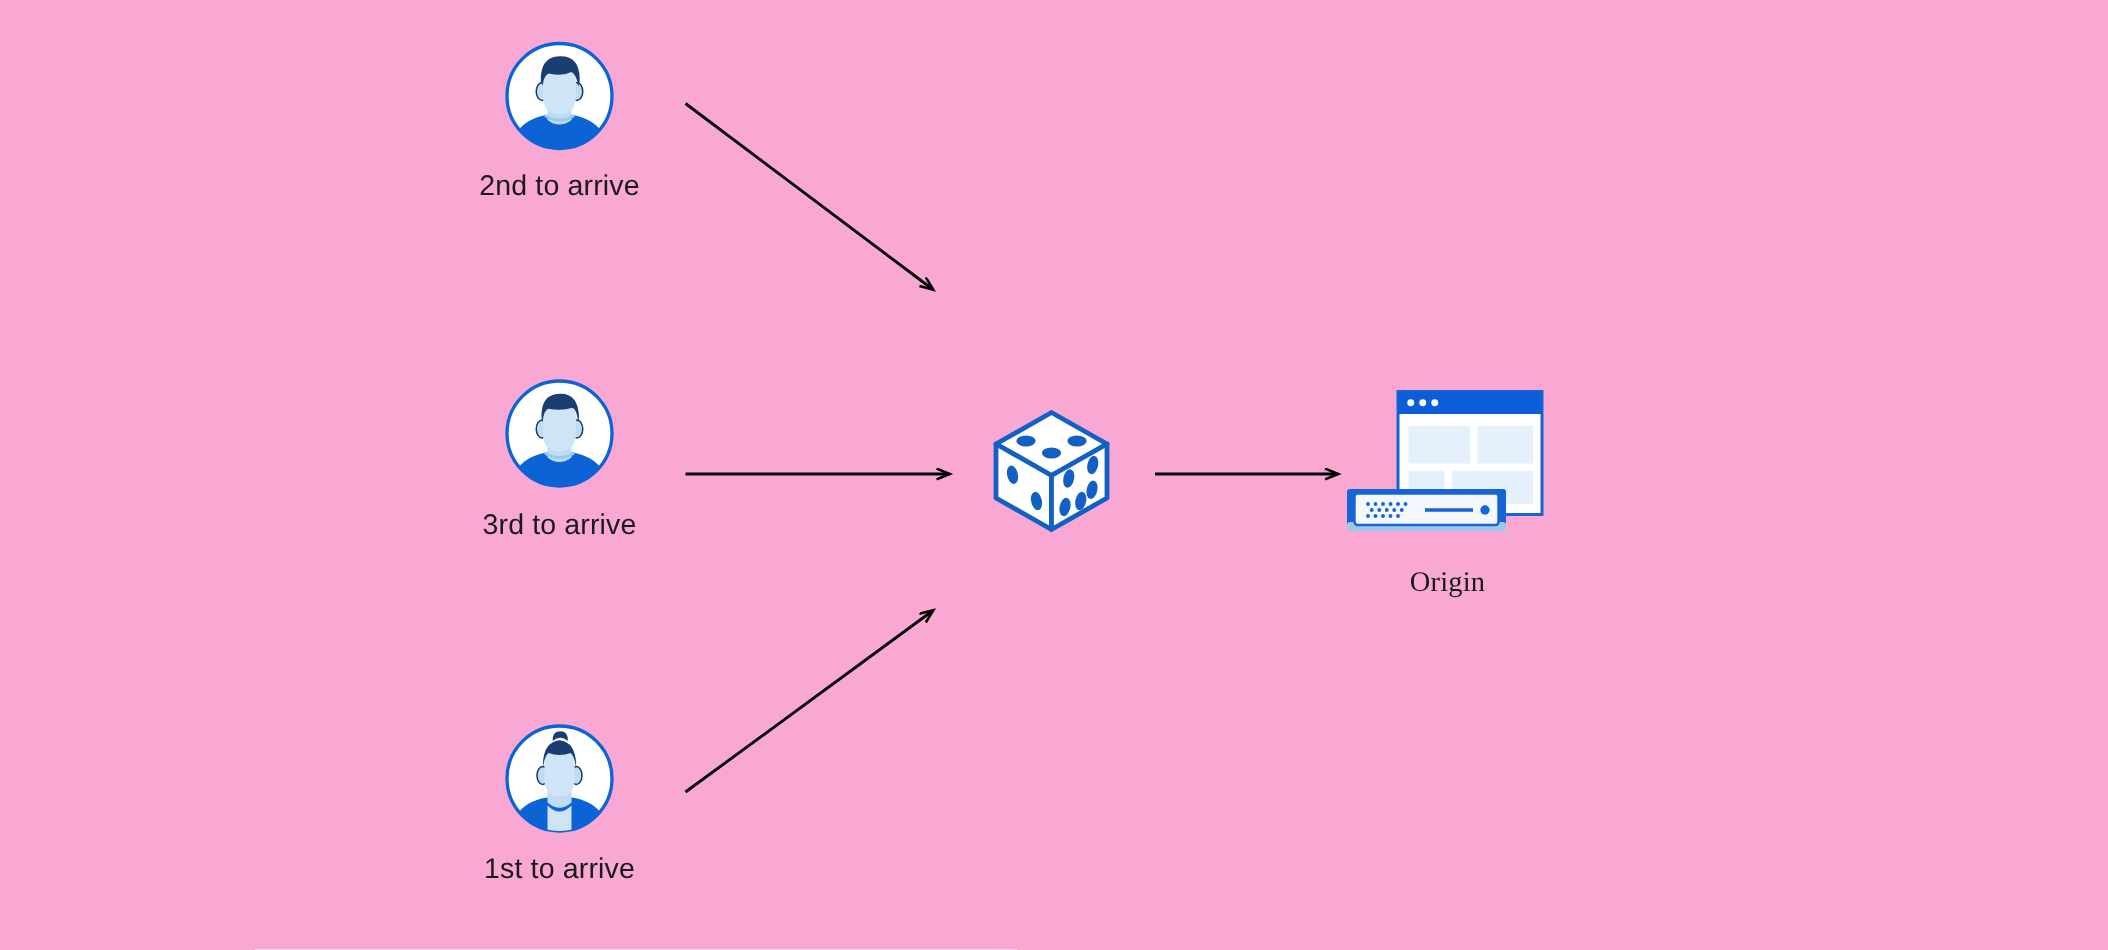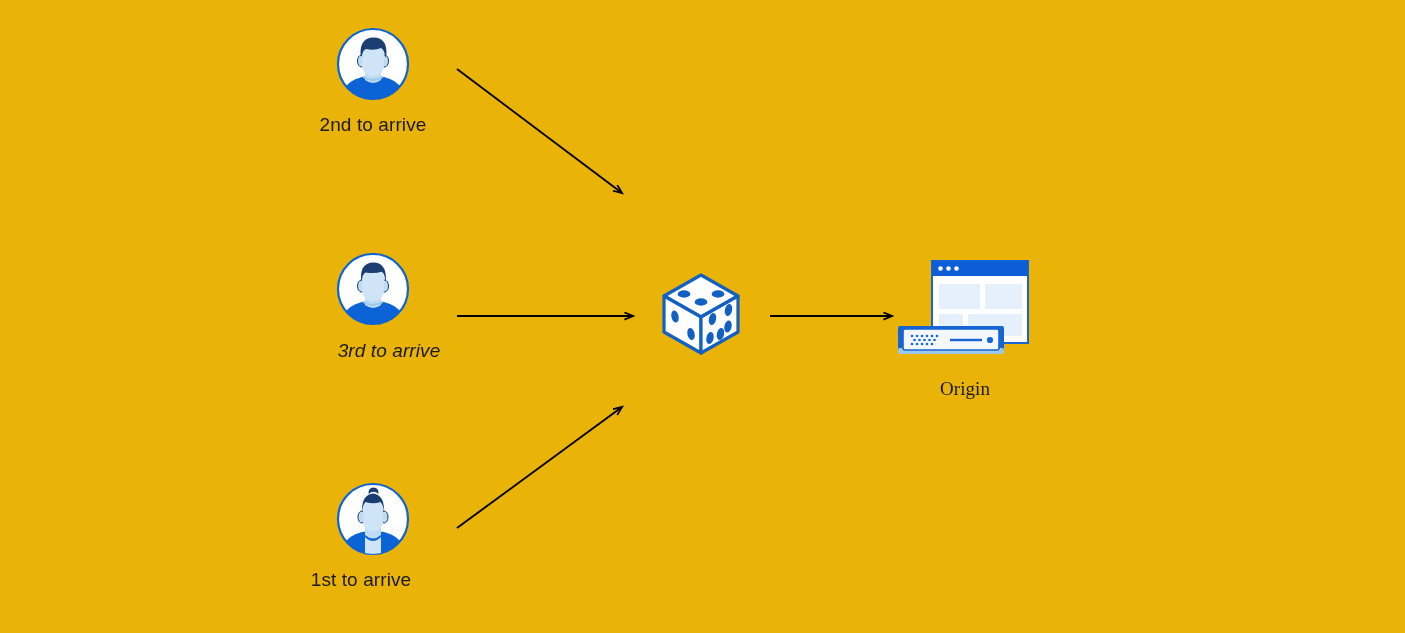--- a/index.html
+++ b/index.html
@@ -8,21 +8,21 @@
     background: #ffffff;
   }
   body {
     font-family: "Liberation Sans", sans-serif;
     -webkit-font-smoothing: antialiased;
   }
   #canvas {
     position: relative;
     width: 1405px;
     height: 633px;
-    background: #eab308;
+    background: #f9a8d4;
     overflow: hidden;
   }
   .node {
     position: absolute;
   }
   .node-label {
     position: absolute;
     text-align: center;
     font-size: 19px;
     color: #1a1a1a;
@@ -98,21 +98,21 @@
         <path d="M30 44 L30 54 Q38 60 46 54 L46 44 Z" fill="#bfdcf5"></path>
         <path d="M28 52 Q38 58 48 52 L48 50 Q38 56 28 50 Z" fill="#9cc8ea"></path>
         <ellipse cx="26.5" cy="35" rx="4" ry="6" fill="#bfdcf5" stroke="#133a6b" stroke-width="1"></ellipse>
         <ellipse cx="49.5" cy="35" rx="4" ry="6" fill="#bfdcf5" stroke="#133a6b" stroke-width="1"></ellipse>
         <path d="M27 30 Q27 14 38 14 Q49 14 49 30 L49 38 Q49 50 38 50 Q27 50 27 38 Z" fill="#cfe5f7"></path>
         <path d="M26 27 Q25.5 12 38 11.5 Q50.5 11 51 27 Q51 29 50.3 30.5
                  Q49.8 22 46.5 20.8 Q40 23 30.5 21.5 Q27.2 23 26.8 30.5 Q26 29 26 27 Z" fill="#1b3e72"></path>
       </g>
     </svg>
   </div>
-  <div class="node-label" style="left:312px; top:340px; width:154px;font-style:italic;">3rd to arrive</div>
+  <div class="node-label" style="left:296px; top:340px; width:154px;">3rd to arrive</div>
 
   <div class="node avatar-wrap" style="left:335px; top:481px;">
     <svg viewBox="0 0 76 76" width="76" height="76" xmlns="http://www.w3.org/2000/svg">
       <defs>
         <clipPath id="clipC">
             <circle cx="38" cy="38" r="35"></circle>
           </clipPath>
       </defs>
       <circle cx="38" cy="38" r="35" fill="#ffffff" stroke="#0b63d6" stroke-width="2.2"></circle>
       <g clip-path="url(#clipC)">
@@ -120,21 +120,21 @@
         <path d="M30 42 L30 54 Q38 61 46 54 L46 42 Z" fill="#bfdcf5"></path>
         <path d="M30 56 Q38 64 46 56 L46 76 L30 76 Z" fill="#cfe5f7"></path>
         <ellipse cx="26.8" cy="36" rx="3.8" ry="6" fill="#bfdcf5" stroke="#133a6b" stroke-width="1"></ellipse>
         <ellipse cx="49.2" cy="36" rx="3.8" ry="6" fill="#bfdcf5" stroke="#133a6b" stroke-width="1"></ellipse>
         <path d="M28 30 Q28 15 38 15 Q48 15 48 30 L48 38 Q48 50 38 50 Q28 50 28 38 Z" fill="#cfe5f7"></path>
         <path d="M27 32 Q26 14 38 12.5 Q50 14 49 32 Q48.5 24 45.5 21 Q38 23.5 30.5 21 Q27.5 24 27 32 Z" fill="#1b3e72"></path>
         <path d="M33.5 13 Q33 6.5 38.5 6.5 Q44 6.5 43.5 13 Q41 10.8 38.5 10.8 Q36 10.8 33.5 13 Z" fill="#1b3e72"></path>
       </g>
     </svg>
   </div>
-  <div class="node-label" style="left:284px; top:569px; width:154px;text-align:center;">1st to arrive</div>
+  <div class="node-label" style="left:296px; top:569px; width:154px;text-align:center;">1st to arrive</div>
 
   <div class="node dice-wrap" style="left:655px; top:268px;">
     <svg viewBox="0 0 92 92" width="92" height="92" xmlns="http://www.w3.org/2000/svg">
       <g stroke="#1260c4" stroke-width="3.2" fill="#ffffff" stroke-linejoin="round" stroke-linecap="round">
 
         <path d="M46 7 L83 28 L46 49 L9 28 Z"></path>
 
         <path d="M9 28 L46 49 L46 85 L9 64 Z"></path>
 
         <path d="M83 28 L83 64 L46 85 L46 49 Z"></path>

